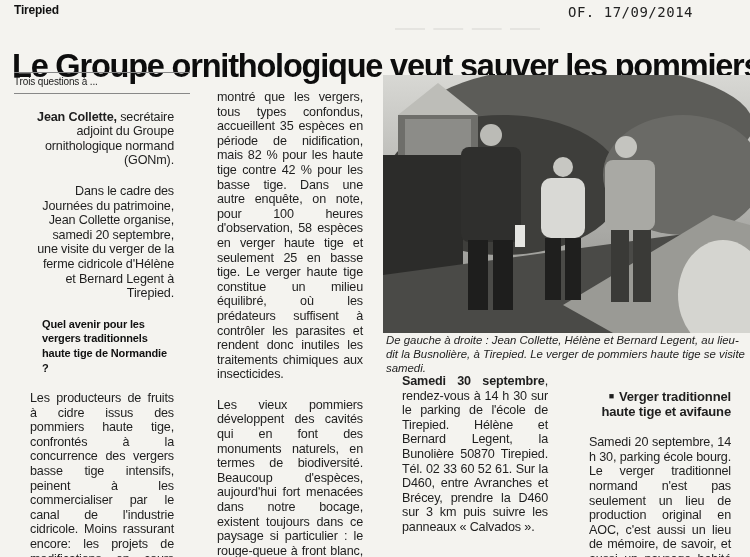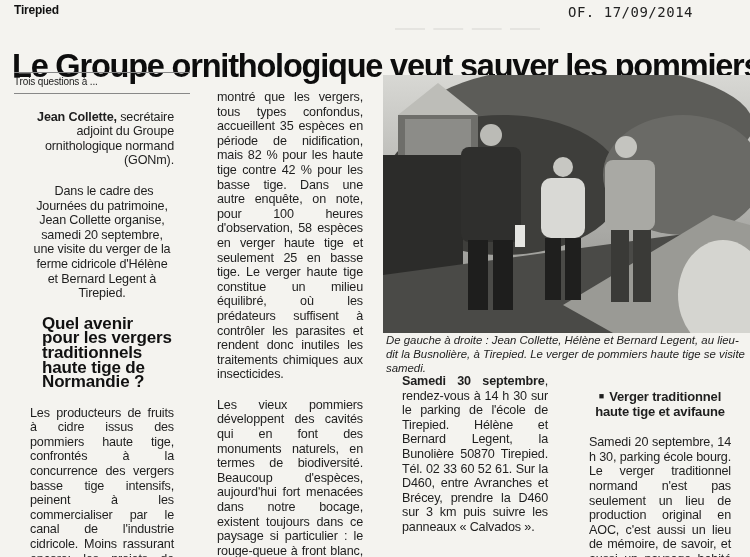--- a/index.html
+++ b/index.html
@@ -41,54 +41,54 @@
   .c3 { left: 386px; width: 178px; top: 364px; }
   .c4 { left: 573px; width: 174px; top: 373px; }
   .box-head {
     border-top: 1px solid #888; border-bottom: 1px solid #888;
     padding: 2px 0 3px 0; margin-bottom: 4px;
     font-size: 10px; color: #222; text-align: left;
   }
   .q {
     font-weight: bold; text-align: left;
     padding-left: 12px; margin-top: 10px !important;
-    font-size: 17px; line-height: 14.6px; color: #111;
+    font-size: 11px; line-height: 14.6px; color: #111;
   }
   .strong { font-weight: bold; }
   .indent { text-indent: 4px; }
   .gap { margin-top: 10px !important; }
   .photo {
     position: absolute; left: 383px; top: 75px; width: 367px; height: 258px;
     overflow: hidden;
     background: #9a9a96;
   }
   .caption {
     position: absolute; left: 386px; top: 333px; width: 362px;
     font-style: italic; font-size: 11.4px; line-height: 14px; color: #222;
   }
   .box-title {
-    font-weight: bold; font-size: 13px; line-height: 14.6px; text-align: center;
+    font-weight: bold; font-size: 13px; line-height: 14.6px; text-align: right;
     margin-bottom: 1px !important;
   }
   .bullet { font-size: 9px; vertical-align: 2px; margin-right: 5px; }
 </style>
 </head>
 <body>
 
 <div class="rubric">Tirepied</div>
 <div class="handwritten">OF. 17/09/2014</div>
 <div class="ghost">— — — —</div>
 <h1 class="headline">Le Groupe ornithologique veut sauver les pommiers haute tige</h1>
 
 <div class="col c1">
   <div class="box-head">Trois questions à ...</div>
   <p style="text-align:right">
     <span class="strong">Jean Collette,</span><span> secrétaire adjoint du Groupe ornithologique normand (GONm).</span>
   </p>
-  <p class="indent" style="text-align:center">Dans le cadre des Journées du patrimoine, Jean Collette organise, samedi 20 septembre, une visite du verger de la ferme cidricole d'Hélène et Bernard Legent à Tirepied.</p>
+  <p class="indent" style="text-align:right">Dans le cadre des Journées du patrimoine, Jean Collette organise, samedi 20 septembre, une visite du verger de la ferme cidricole d'Hélène et Bernard Legent à Tirepied.</p>
   <p class="q gap">Quel avenir pour les vergers traditionnels haute tige de Normandie ?</p>
   <p>Les producteurs de fruits à cidre issus des pommiers haute tige, confrontés à la concurrence des vergers basse tige intensifs, peinent à les commercialiser par le canal de l'industrie cidricole. Moins rassurant encore: les projets de modifications en cours des cahiers des charges des AOC Calvados et Calvados Pays d'Auge vont davantage fragiliser l'avenir des vergers haute tige en supprimant l'obligation d'apport de fruits issus de cette source traditionnelle, tout en conservant la bannière AOC, si vendeuse.</p>
 
 </div>
 
 <div class="col c2">
   <p>montré que les vergers, tous types confondus, accueillent 35 espèces en période de nidification, mais 82 % pour les haute tige contre 42 % pour les basse tige. Dans une autre enquête, on note, pour 100 heures d'observation, 58 espèces en verger haute tige et seulement 25 en basse tige. Le verger haute tige constitue un milieu équilibré, où les prédateurs suffisent à contrôler les parasites et rendent donc inutiles les traitements chimiques aux insecticides.</p>
   <p>Les vieux pommiers développent des cavités qui en font des monuments naturels, en termes de biodiversité. Beaucoup d'espèces, aujourd'hui fort menacées dans notre bocage, existent toujours dans ce paysage si particulier : le rouge-queue à front blanc, la mésange nonnette, la sittelle torchepot, la huppe, le pic épeichette... On peut dire que le verger de plein-vent joue un rôle majeur de conservatoire biologique. C'est tout un pan de notre faune sauvage qui est concerné. En tant que « citoyens naturalistes », mais aussi comme simples consommateurs, les adhérents du GONm apportent leur soutien aux producteurs exploitant des vergers traditionnels en butte aux démarches commerciales des industriels de la</p>
 </div>
 

